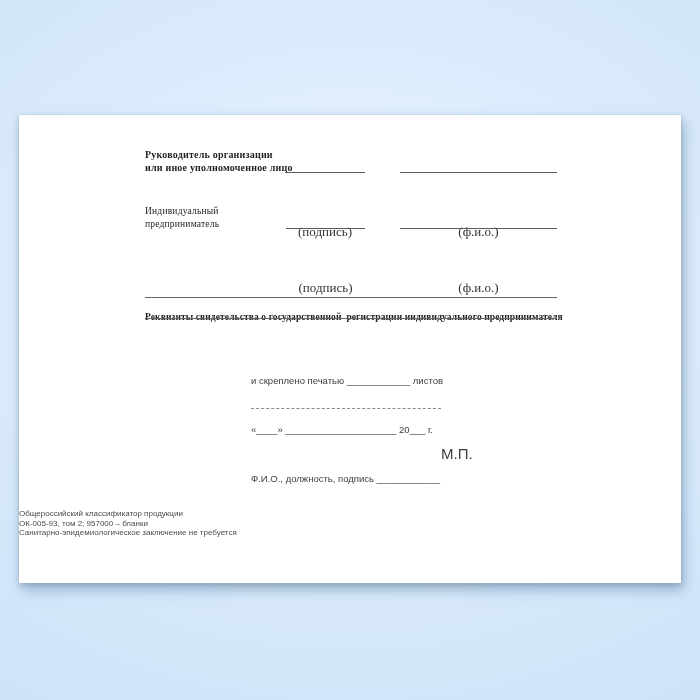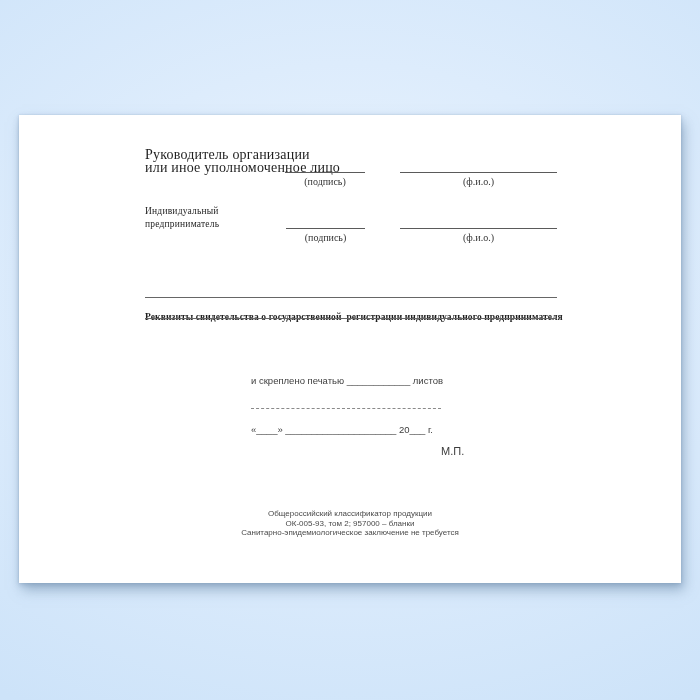--- a/index.html
+++ b/index.html
@@ -24,43 +24,44 @@
     background: #ffffff;
     box-shadow: 3px 7px 12px rgba(106, 136, 168, 0.55),
                 0 2px 5px rgba(106, 136, 168, 0.35),
                 0 0 2px rgba(106, 136, 168, 0.25);
   }
 
   .abs { position: absolute; }
 
   .org-label {
     left: 126px; top: 33px;
-    font-weight: normal;
-    font-size: 14px;
+    font-weight: bold;
+    font-size: 10px;
     line-height: 13px;
     color: #1f1f1f;
     letter-spacing: 0.2px;
   }
   .ip-label {
     left: 126px; top: 90px;
     font-weight: normal;
     font-size: 9.5px;
     line-height: 13px;
     color: #1f1f1f;
     letter-spacing: 0.2px;
   }
 
   .sig-line {
     height: 0;
     border-bottom: 1px solid #5a5a5a;
   }
   .sig-caption {
-    font-size: 10px;
+    font-size: 13px;
     color: #333333;
     text-align: center;
+    margin-top: 48px;
   }
 
   .line-1a { left: 266px; top: 57px;  width: 80px; }
   .cap-1a  { left: 266px; top: 61px;  width: 80px; }
   .line-1b { left: 381px; top: 57px;  width: 157px; }
   .cap-1b  { left: 381px; top: 61px;  width: 157px; }
 
   .line-2a { left: 267px; top: 113px; width: 79px; }
   .cap-2a  { left: 267px; top: 117px; width: 79px; }
   .line-2b { left: 381px; top: 113px; width: 157px; }
@@ -90,29 +91,28 @@
   }
   .dashed-sep {
     left: 232px; top: 293px;
     width: 190px; height: 0;
     border-bottom: 1.5px dashed #8a8a8a;
   }
 
   .stamp {
     left: 386px; top: 330px;
     font-family: "Liberation Sans", sans-serif;
-    font-size: 11px;
+    font-size: 15px;
     color: #3d3d3d;
     padding-left: 36px;
   }
 
   .footer {
     left: 0; top: 394px;
     width: 662px;
-    text-align: center;
     font-family: "Liberation Sans", sans-serif;
     font-size: 8px;
     line-height: 9.6px;
     color: #4a4a4a;
   }
 </style>
 </head>
 <body>
 
 <div class="stage">
@@ -136,20 +136,21 @@
     <div class="abs sig-line line-2b"></div>
     <div class="abs sig-caption cap-2b">(ф.и.о.)</div>
 
     <div class="abs requisites">Реквизиты свидетельства о государственной  регистрации индивидуального предпринимателя</div>
     <div class="abs rule-1"></div>
     <div class="abs rule-2"></div>
 
     <div class="abs journal">
       <div>и скреплено печатью ____________ листов</div>
       <div>«____» _____________________ 20___ г.</div>
+      <div>Ф.И.О., должность, подпись ____________</div>
     </div>
     <div class="abs dashed-sep"></div>
 
     <div class="abs stamp">М.П.</div>
 
     <div class="abs footer">
       <div>Общероссийский классификатор продукции</div>
       <div>ОК-005-93, том 2; 957000 – бланки</div>
       <div>Санитарно-эпидемиологическое заключение не требуется</div>
     </div>

